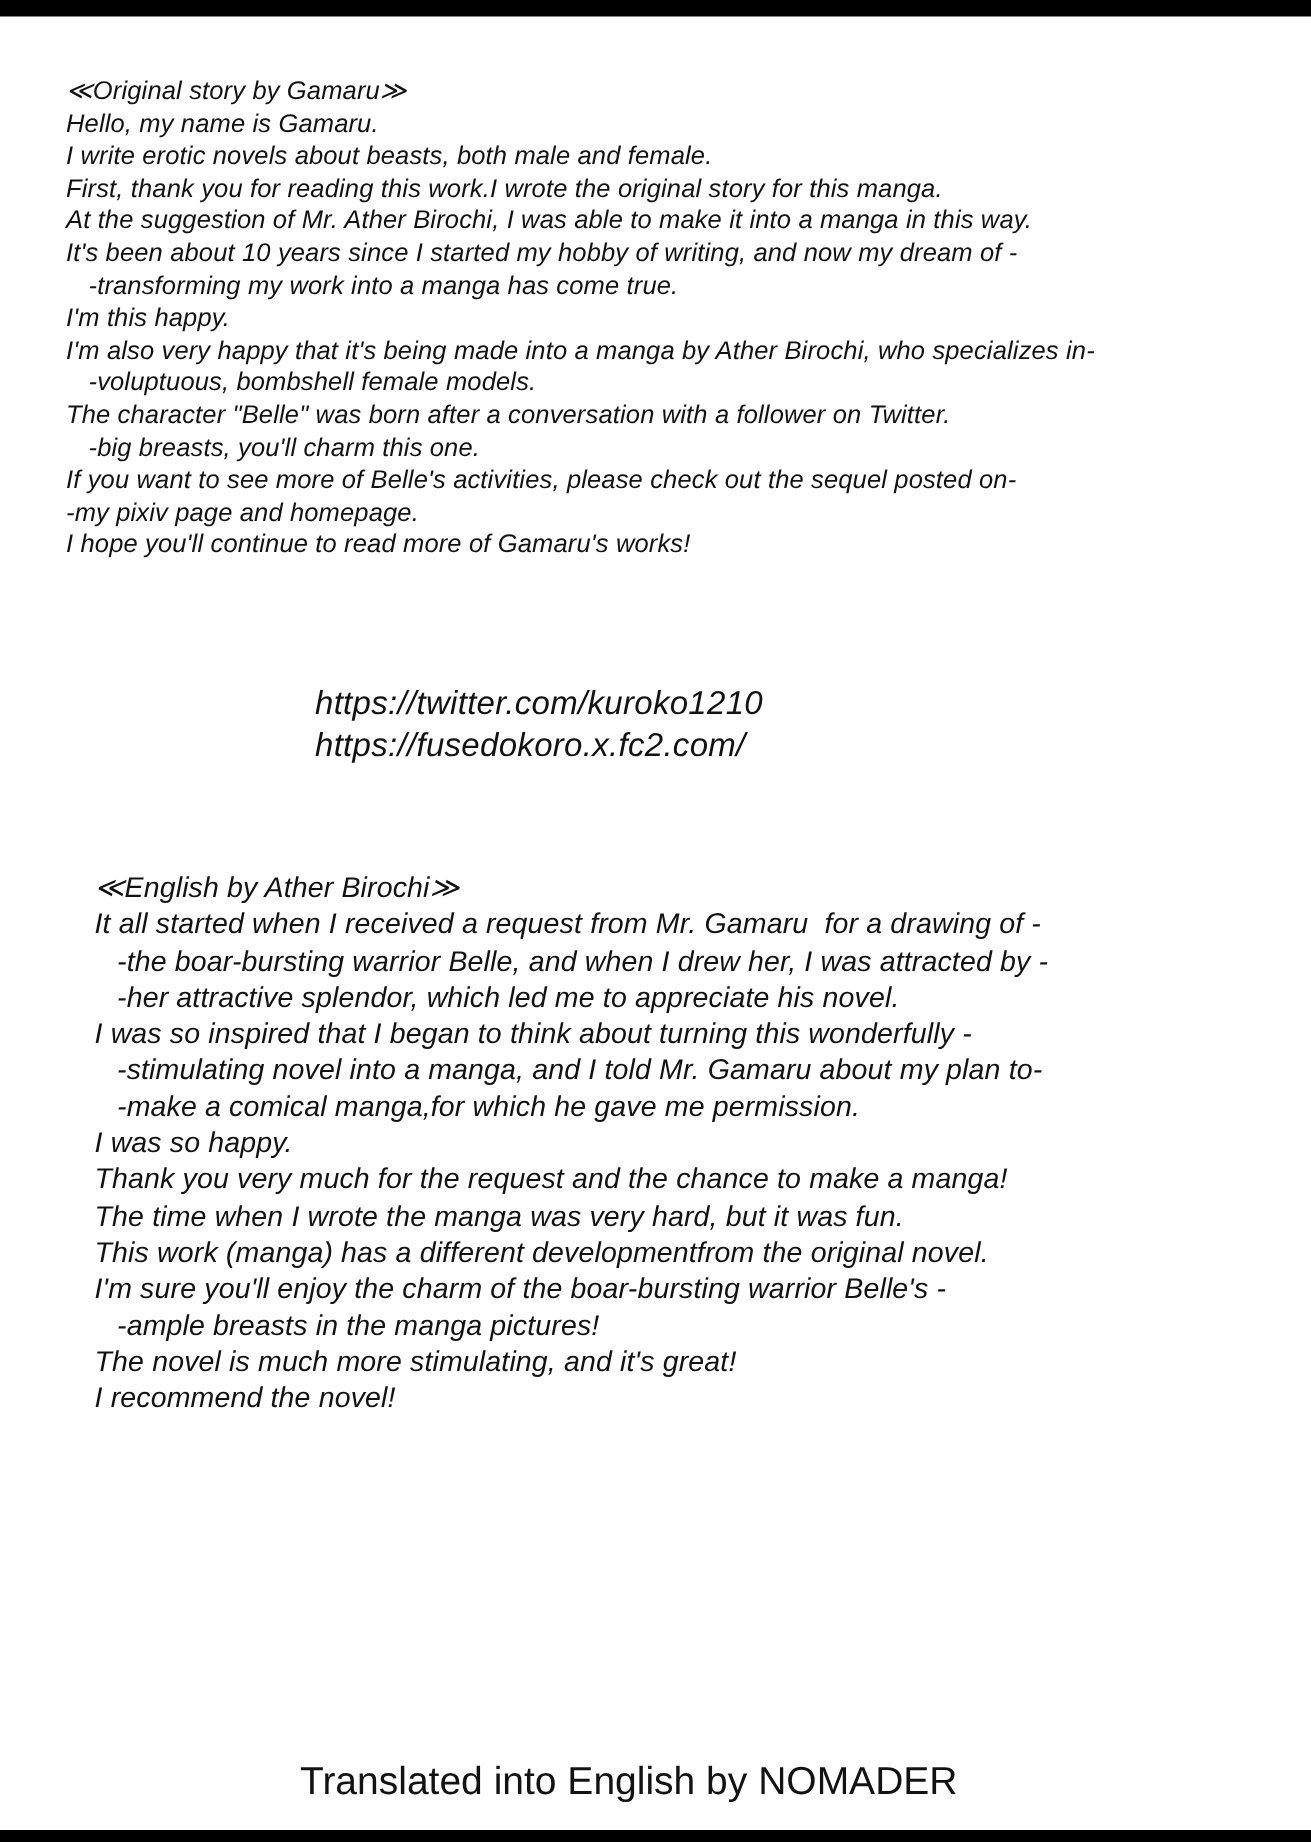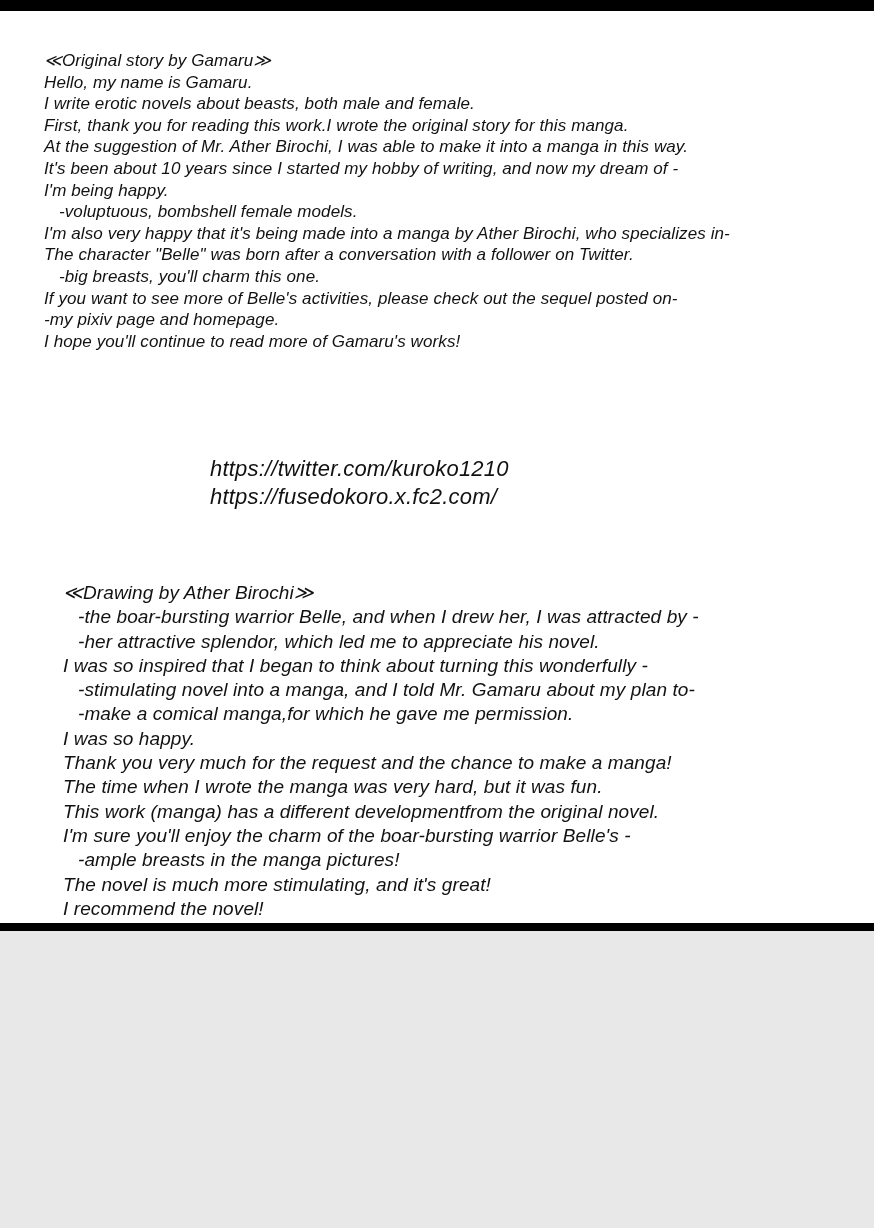--- a/index.html
+++ b/index.html
@@ -1,18 +1,18 @@
 <!DOCTYPE html>
 <html><head>
 <meta charset="utf-8">
 <style>
   html,body{margin:0;padding:0;background:#e8e8e8;}
   .page{
     position:relative;
-    width:874px;height:931px;
+    width:874px;height:1228px;
     margin:0 auto;
     background:#ffffff;
     color:#121212;
     font-family:"Liberation Sans",sans-serif;
     font-style:italic;
     overflow:hidden;
   }
   .bar{position:absolute;left:0;width:100%;background:#000000;}
   .bar.top{top:0;height:11px;}
   .bar.bottom{bottom:0;height:8px;}
@@ -51,39 +51,41 @@
   <div class="bar top"></div>
 
   <section class="sec1">
     <div class="line">≪Original story by Gamaru≫</div>
     <div>
         <div class="line">Hello, my name is Gamaru.</div>
         <div class="line">I write erotic novels about beasts, both male and female.</div>
         <div class="line">First, thank you for reading this work.I wrote the original story for this manga.</div>
         <div class="line">At the suggestion of Mr. Ather Birochi, I was able to make it into a manga in this way.</div>
         <div class="line">It's been about 10 years since I started my hobby of writing, and now my dream of -</div>
-        <div class="line">I'm being happy.</div>
+        <div class="line indent">-transforming my work into a manga has come true.</div>
+        <div class="line">I'm this happy.</div>
+        <div class="line">I'm also very happy that it's being made into a manga by Ather Birochi, who specializes in-</div>
         <div class="line indent">-voluptuous, bombshell female models.</div>
-        <div class="line">I'm also very happy that it's being made into a manga by Ather Birochi, who specializes in-</div>
         <div class="line">The character "Belle" was born after a conversation with a follower on Twitter.</div>
         <div class="line indent">-big breasts, you'll charm this one.</div>
         <div class="line">If you want to see more of Belle's activities, please check out the sequel posted on-</div>
         <div class="line">-my pixiv page and homepage.</div>
         <div class="line">I hope you'll continue to read more of Gamaru's works!</div>
       </div>
   </section>
 
   <div class="links1">
       <div class="line">https://twitter.com/kuroko1210</div>
       <div class="line">https://fusedokoro.x.fc2.com/</div>
     </div>
 
   <section class="sec2">
-    <div class="line">≪Drawing by Ather Birochi≫</div>
+    <div class="line">≪English by Ather Birochi≫</div>
     <div>
+        <div class="line">It all started when I received a request from Mr. Gamaru  for a drawing of -</div>
         <div class="line indent">-the boar-bursting warrior Belle, and when I drew her, I was attracted by -</div>
         <div class="line indent">-her attractive splendor, which led me to appreciate his novel.</div>
         <div class="line">I was so inspired that I began to think about turning this wonderfully -</div>
         <div class="line indent">-stimulating novel into a manga, and I told Mr. Gamaru about my plan to-</div>
         <div class="line indent">-make a comical manga,for which he gave me permission.</div>
         <div class="line">I was so happy.</div>
         <div class="line">Thank you very much for the request and the chance to make a manga!</div>
         <div class="line">The time when I wrote the manga was very hard, but it was fun.</div>
         <div class="line">This work (manga) has a different developmentfrom the original novel.</div>
         <div class="line">I'm sure you'll enjoy the charm of the boar-bursting warrior Belle's -</div>

